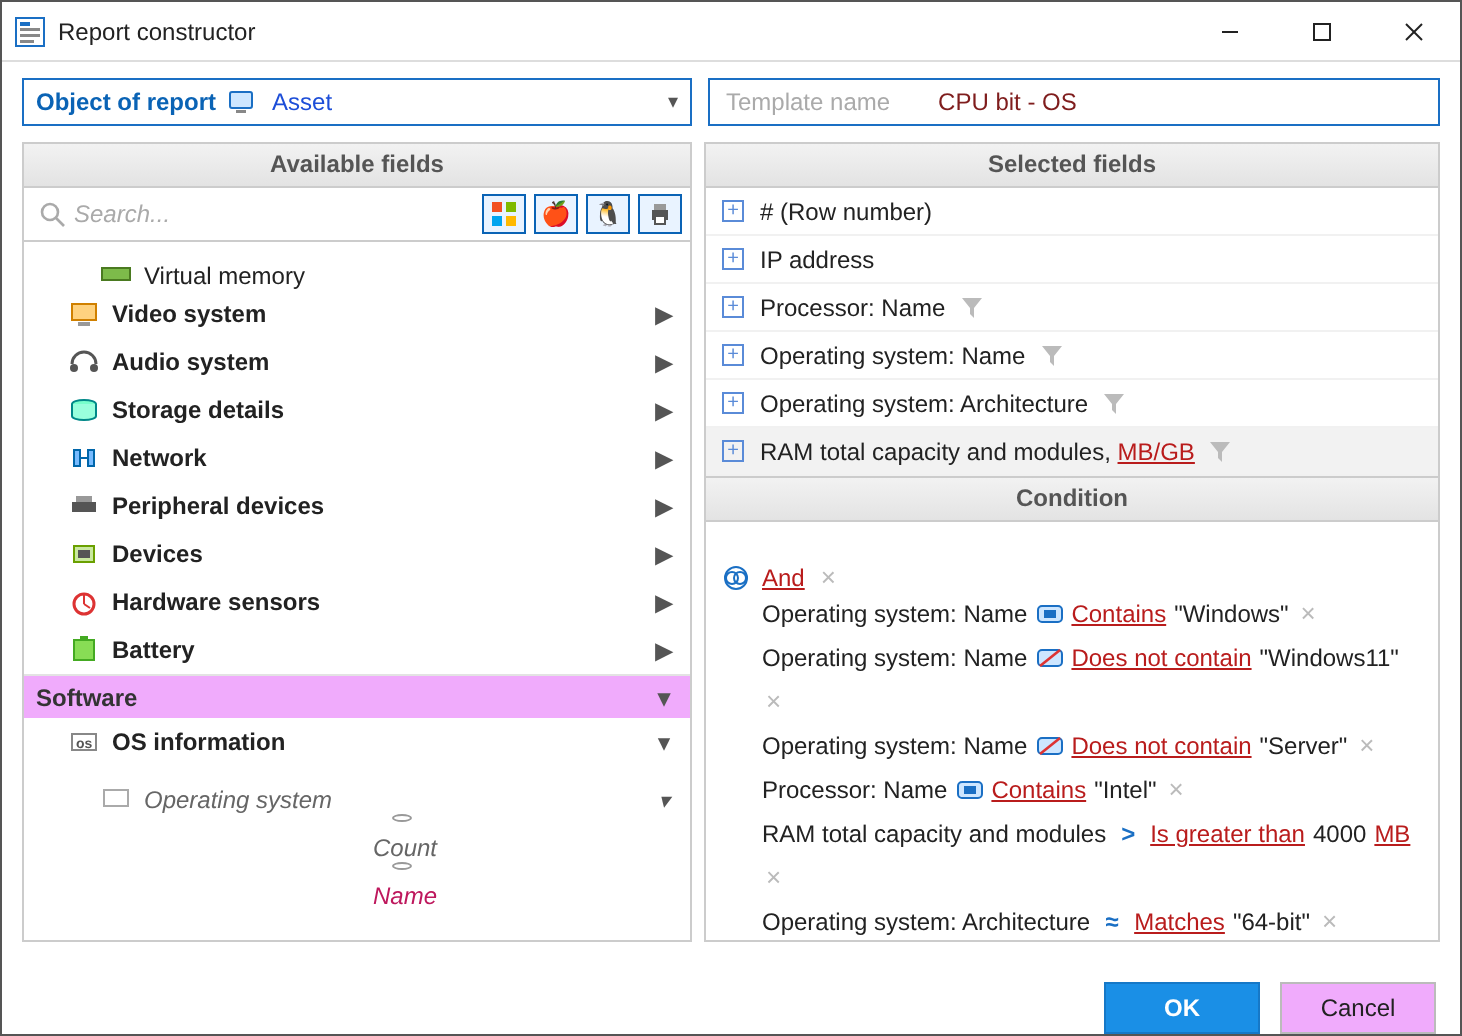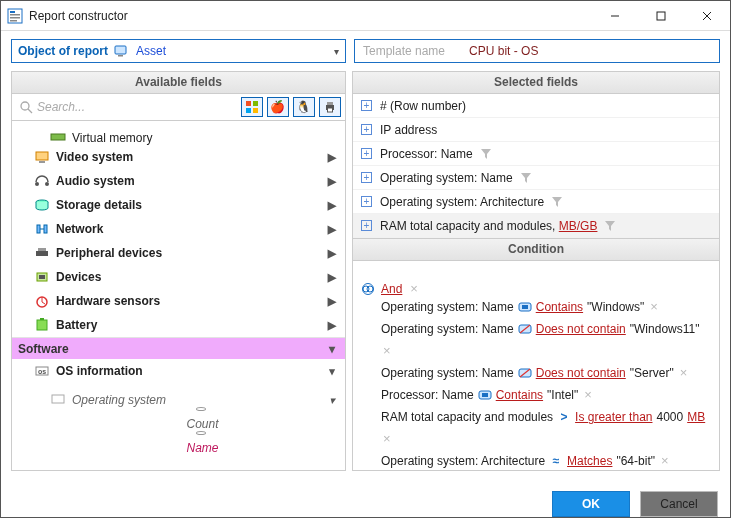--- a/index.html
+++ b/index.html
@@ -48,21 +48,21 @@
   .filtericon { color: #999; font-size: 12px; }
   .link { color: #b91c1c; text-decoration: underline; }
   .cond-wrap { border-top: 1px solid #ccc; display: flex; flex-direction: column; flex: 0 0 auto; }
   .cond-body { padding: 20px 8px 4px 8px; overflow: auto; }
   .cond-line { padding: 2px 0 2px 20px; display: flex; align-items: center; gap: 4px; flex-wrap: wrap; line-height: 18px; }
   .cond-root { padding-left: 0; display: flex; align-items: center; gap: 6px; }
   .opicon { width: 14px; height: 14px; display: inline-flex; align-items: center; justify-content: center; }
   .remove { color: #bbb; font-size: 13px; padding-left: 2px; }
   .addcircle { width: 12px; height: 12px; border: 1px solid #1a6fc4; border-radius: 50%; display: inline-flex; align-items: center; justify-content: center; font-size: 10px; color: #1a6fc4; margin-left: 20px; margin-top: 2px; }
   .buttons { height: 46px; display: flex; align-items: flex-end; justify-content: flex-end; gap: 10px; padding: 0 12px; }
-  .btn { width: 78px; height: 26px; border: 1px solid #bbb; background: #737373; display: flex; align-items: center; justify-content: center; }
+  .btn { width: 78px; height: 26px; border: 1px solid #bbb; background: #f0abfc; display: flex; align-items: center; justify-content: center; }
   .btn.primary { background: #1a8fe6; border-color: #1678c7; color: #fff; font-weight: 600; }
   svg { display: block; }
 </style>
 </head>
 <body>
 
 <div class="window">
 
   <div class="titlebar">
     <span class="ticon">

